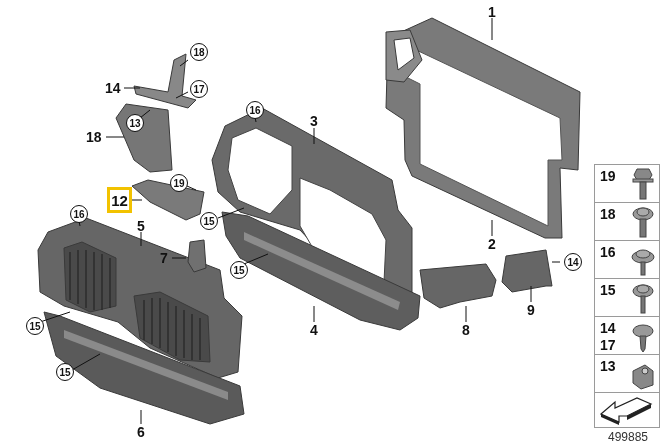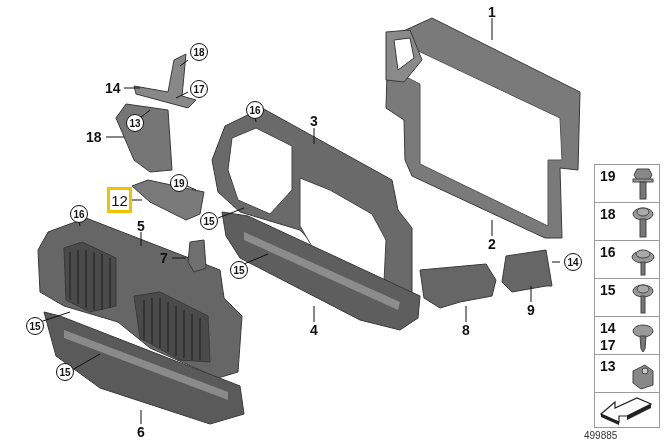--- a/index.html
+++ b/index.html
@@ -1,28 +1,28 @@
 <!DOCTYPE html>
 <html><head>
 <meta charset="utf-8">
 <style>
   html, body { margin:0; padding:0; background:#ffffff; }
   body { width:667px; height:443px; position:relative; overflow:hidden; font-family:"Liberation Sans", sans-serif; }
   #canvas { position:absolute; left:0; top:0; width:667px; height:443px; }
   .num { position:absolute; font-weight:bold; font-size:14px; color:#111; line-height:1; }
   .circ { position:absolute; width:18px; height:18px; border:1.3px solid #111; border-radius:50%; background:#fff;
           font-weight:bold; font-size:10px; color:#111; display:flex; align-items:center; justify-content:center; box-sizing:border-box; }
-  .hl { position:absolute; border:3px solid #f2c200; background:#fff; font-weight:normal; font-size:15px; color:#111;
+  .hl { position:absolute; border:3px solid #f2c200; background:#fff; font-weight:bold; font-size:15px; color:#111;
         display:flex; align-items:center; justify-content:center; box-sizing:border-box; }
   #legend { position:absolute; left:594px; top:164px; width:66px; height:264px; border:1px solid #9a9a9a; box-sizing:border-box; background:#fff; }
   .cell { position:absolute; left:0; width:64px; height:38px; border-bottom:1px solid #9a9a9a; box-sizing:border-box; }
   .cell .lbl { position:absolute; left:5px; top:3px; font-weight:bold; font-size:14px; color:#111; }
   .cell .lbl2 { position:absolute; left:5px; top:20px; font-weight:bold; font-size:14px; color:#111; }
   .cell svg { position:absolute; right:4px; top:2px; }
-  #footer-id { position:absolute; left:584px; top:430px; font-size:10px; color:#333; }
+  #footer-id { position:absolute; left:608px; top:430px; font-size:12px; color:#333; }
 </style>
 </head>
 <body>
 
 <div id="canvas">
   <svg width="667" height="443" style="position:absolute;left:0;top:0">
     <g fill="#6b6b6b" stroke="#3a3a3a" stroke-width="1" stroke-linejoin="round">
 
       <g>
         <path d="M388,38 L432,18 L580,92 L578,170 L560,168 L562,238 L545,238 L412,176 L405,160 L404,120 L386,108 Z" fill="#7a7a7a"></path>

